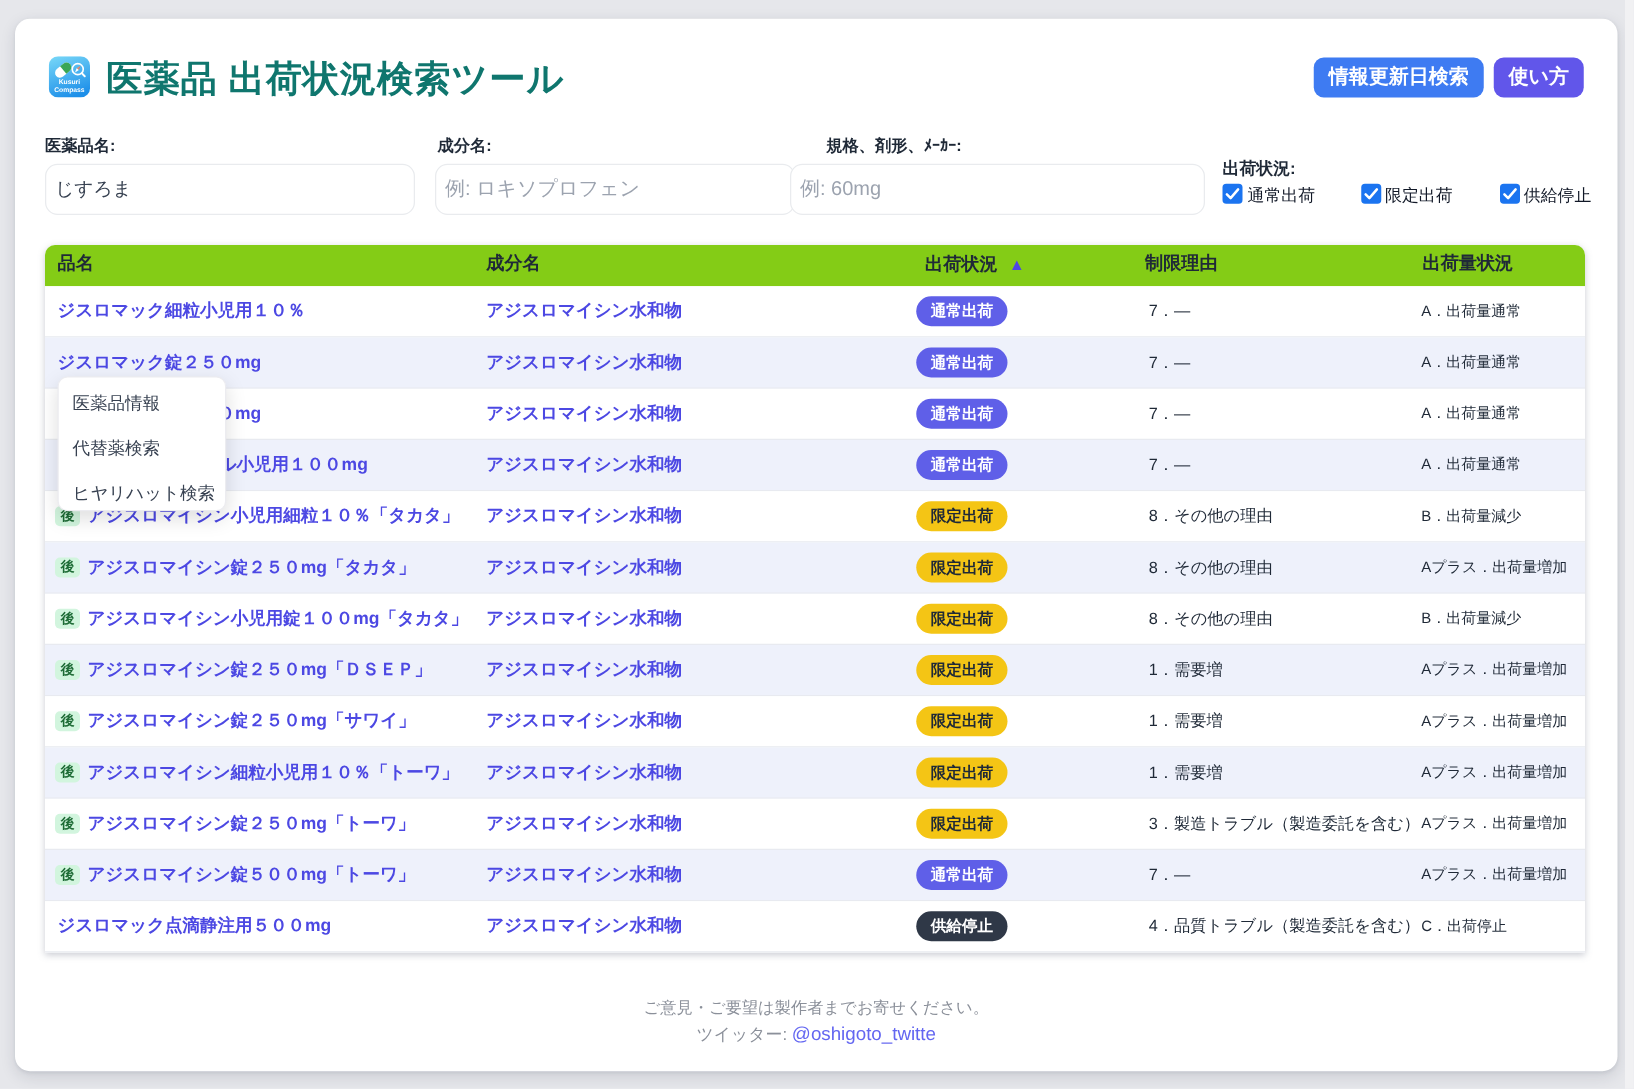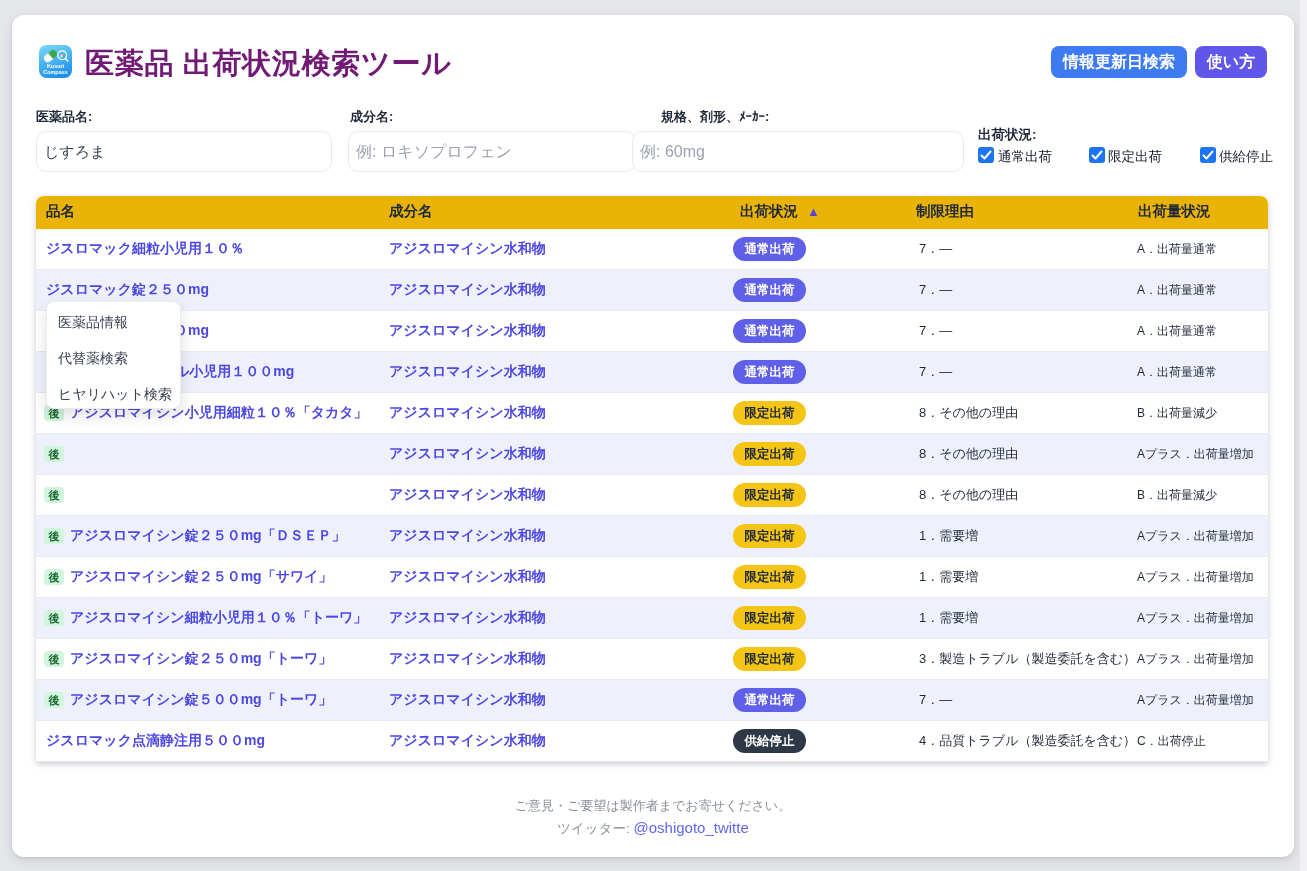--- a/index.html
+++ b/index.html
@@ -3,37 +3,37 @@
 <meta charset="utf-8">
 <title>医薬品 出荷状況検索ツール</title>
 <style>
 * { margin:0; padding:0; box-sizing:border-box; }
 html,body { width:1307px; height:871px; overflow:hidden; background:#e6e7eb;
   font-family:"Liberation Sans", sans-serif; }
 .card { position:absolute; left:12px; top:15px; width:1282px; height:842px;
   background:#fff; border-radius:12px; box-shadow:0 4px 12px rgba(30,35,60,.13), 0 1px 3px rgba(30,35,60,.08); }
 .scrollstrip { position:absolute; right:0; top:0; width:7px; height:871px; background:#f1f1f3; }
 .logo { position:absolute; left:39px; top:45px; width:33px; height:33px; }
-.title { position:absolute; left:85px; top:44px; font-size:29px; font-weight:700; color:#701a75; letter-spacing:.7px; }
+.title { position:absolute; left:85px; top:44px; font-size:29px; font-weight:700; color:#0f766e; letter-spacing:.7px; }
 .btn { position:absolute; top:46px; height:32px; border-radius:8px; color:#fff;
   font-size:16px; font-weight:700; text-align:center; line-height:32px; }
 .btn1 { left:1051px; width:136px; background:#3e7bf2; }
 .btn2 { left:1195px; width:72px; background:#6156ea; }
 .flabel { position:absolute; top:108px; font-size:13px; font-weight:700; color:#1f2937; }
 .inp { position:absolute; top:131px; height:41px; background:#fff; border:1px solid #e9ebee;
   border-radius:10px; font-size:15px; line-height:39px; padding-left:7px; }
 .inp .ph { color:#9ca3af; font-size:16px; }
 .inp .val { color:#374151; font-size:15px; }
 .cklabel { position:absolute; top:126px; left:978px; font-size:13.5px; font-weight:700; color:#1f2937; }
 .ck { position:absolute; top:147px; width:16px; height:16px; background:#1b74f0; border-radius:3px; }
 .cktext { position:absolute; top:148px; font-size:13.5px; color:#111827; }
 .tshadow { position:absolute; left:36px; top:196.3px; width:1232px; height:566px;
   box-shadow:0 2px 6px rgba(100,105,125,.35); border-radius:8px 8px 0 0; }
 .thead { position:absolute; left:36px; top:196.3px; width:1232px; height:33px;
-  background:#eab308; border-radius:8px 8px 0 0; }
+  background:#84cc16; border-radius:8px 8px 0 0; }
 .th { position:absolute; top:0; height:33px; line-height:31px; font-size:14.5px; font-weight:700; color:#1f2937; }
 .row { position:absolute; left:36px; width:1232px; background:#fff; border-bottom:1px solid #e8eaf0; }
 .row.light { background:#eef1fb; }
 .gbadge { position:absolute; left:8px; top:50%; margin-top:-8px; width:20px; height:16px;
   background:#d2f5de; color:#1d6b35; font-size:11px; font-weight:700; text-align:center;
   line-height:16px; border-radius:4px; }
 .name { position:absolute; top:50%; transform:translateY(-50%); font-size:14px; font-weight:700; color:#4c48e3; white-space:nowrap; }
 .pillwrap { position:absolute; left:697px; top:50%; transform:translateY(-50%); }
 .pill { display:inline-block; width:73px; height:24px; line-height:24px; border-radius:12px;
   font-size:12.5px; font-weight:700; text-align:center; }
@@ -144,27 +144,29 @@
 <div class="row" style="top:393.30px;height:41.00px">
     <span class="gbadge">後</span>
     <span class="name" style="left:34px">アジスロマイシン小児用細粒１０％「タカタ」</span>
     <span class="name" style="left:353px">アジスロマイシン水和物</span>
     <span class="pillwrap"><span class="pill pl">限定出荷</span></span>
     <span class="cell creason">8．その他の理由</span>
     <span class="cell cqty">B．出荷量減少</span>
   </div>
 <div class="row light" style="top:434.30px;height:41.00px">
     <span class="gbadge">後</span>
+    <span class="name" style="left:34px">アジスロマイシン錠２５０mg「タカタ」</span>
     <span class="name" style="left:353px">アジスロマイシン水和物</span>
     <span class="pillwrap"><span class="pill pl">限定出荷</span></span>
     <span class="cell creason">8．その他の理由</span>
     <span class="cell cqty">Aプラス．出荷量増加</span>
   </div>
 <div class="row" style="top:475.30px;height:41.00px">
     <span class="gbadge">後</span>
+    <span class="name" style="left:34px">アジスロマイシン小児用錠１００mg「タカタ」</span>
     <span class="name" style="left:353px">アジスロマイシン水和物</span>
     <span class="pillwrap"><span class="pill pl">限定出荷</span></span>
     <span class="cell creason">8．その他の理由</span>
     <span class="cell cqty">B．出荷量減少</span>
   </div>
 <div class="row light" style="top:516.30px;height:41.00px">
     <span class="gbadge">後</span>
     <span class="name" style="left:34px">アジスロマイシン錠２５０mg「ＤＳＥＰ」</span>
     <span class="name" style="left:353px">アジスロマイシン水和物</span>
     <span class="pillwrap"><span class="pill pl">限定出荷</span></span>

